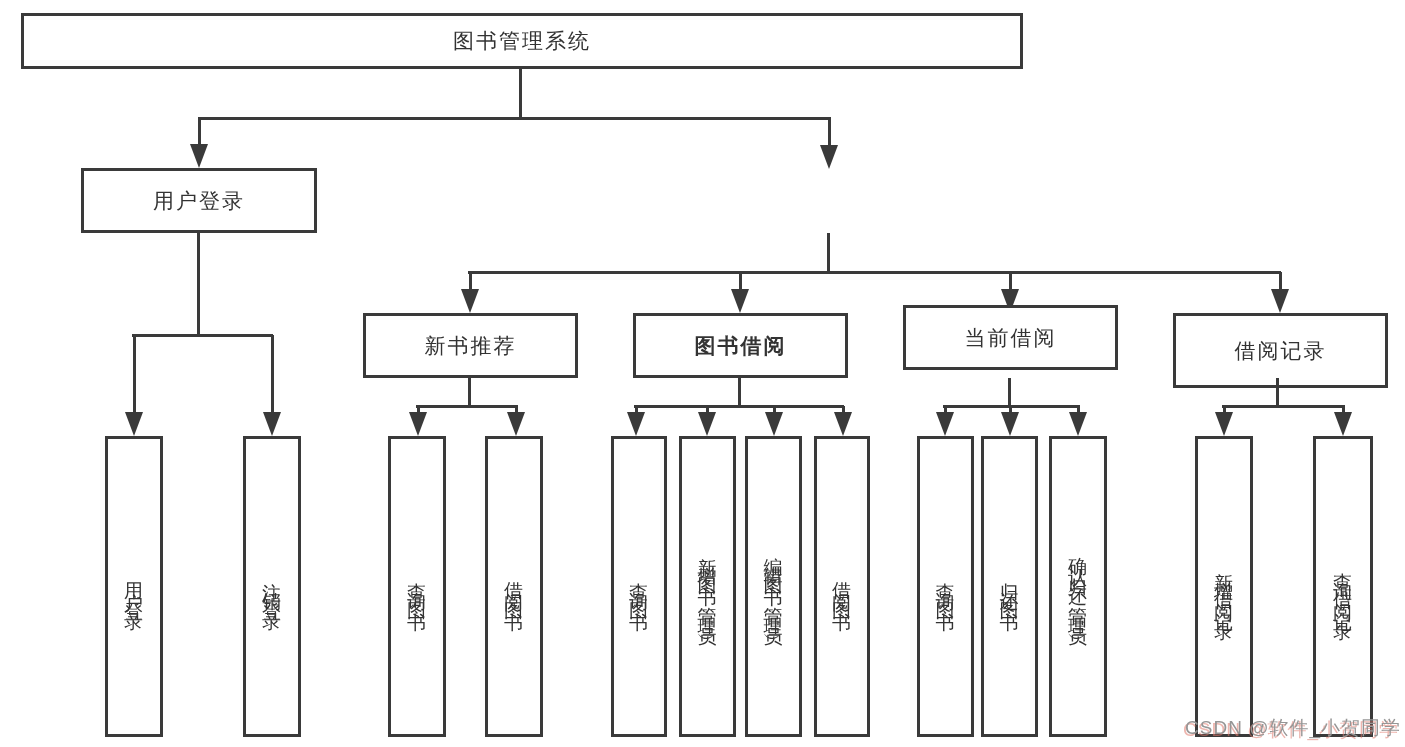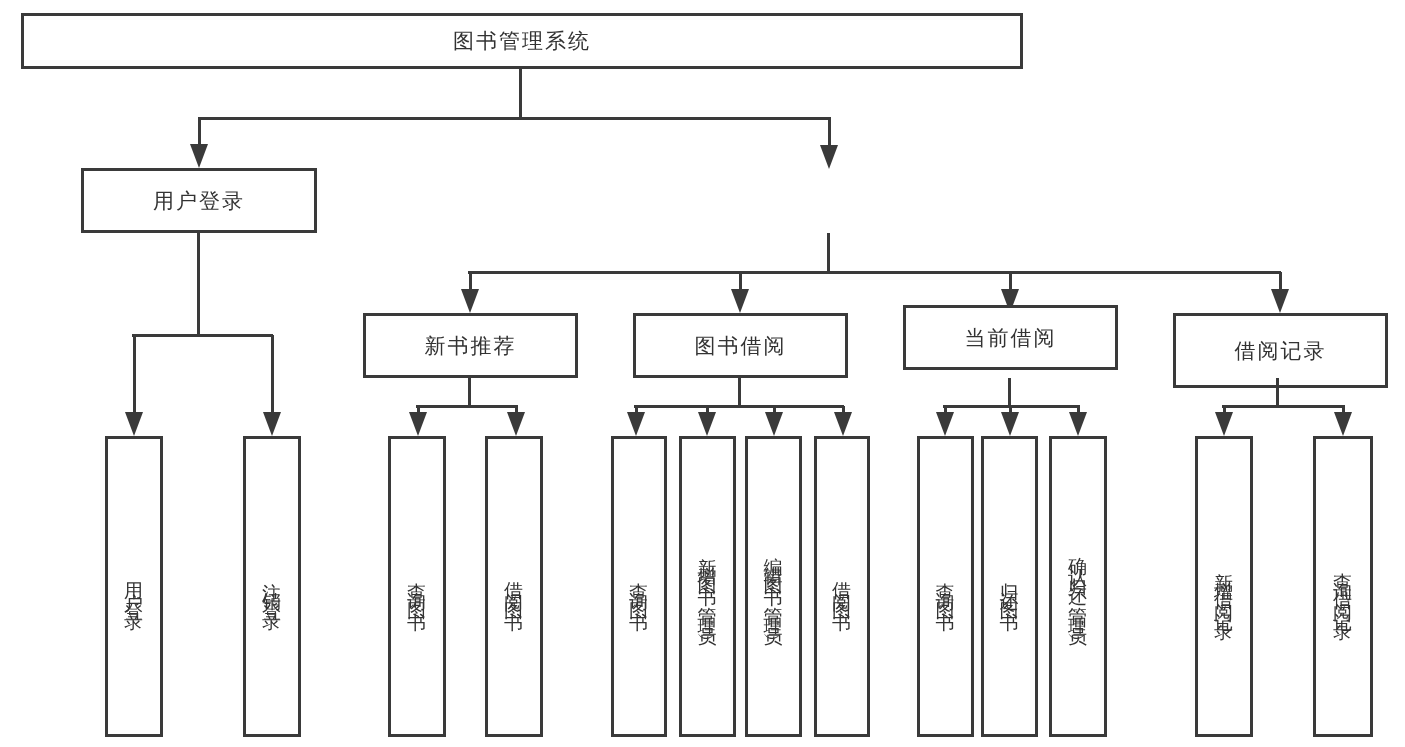--- a/index.html
+++ b/index.html
@@ -100,21 +100,21 @@
   <div class="arrow" style="left:1001px;top:272px;height:41px;">
       <div class="stem"></div>
       <div class="head"></div>
     </div>
   <div class="arrow" style="left:1271px;top:272px;height:41px;">
       <div class="stem"></div>
       <div class="head"></div>
     </div>
 
   <div class="node h-label" style="left:363px;top:313px;width:215px;height:65px;">新书推荐</div>
-  <div class="node h-label" style="left:633px;top:313px;width:215px;height:65px;">图书借阅</div>
+  <div class="node h-label" style="left:633px;top:313px;width:215px;height:65px;font-weight:bold;">图书借阅</div>
   <div class="node h-label" style="left:903px;top:305px;width:215px;height:65px;">当前借阅</div>
   <div class="node h-label" style="left:1173px;top:313px;width:215px;height:75px;">借阅记录</div>
 
   <div class="vline" style="left:468px;top:378px;height:30px;"></div>
   <div class="hline" style="left:416px;top:405px;width:102px;"></div>
   <div class="arrow" style="left:409px;top:406px;height:30px;">
       <div class="stem"></div>
       <div class="head"></div>
     </div>
   <div class="arrow" style="left:507px;top:406px;height:30px;">
@@ -178,14 +178,15 @@
   <div class="node v-node" style="left:745px;top:436px;width:57px;height:301px;">编辑图书（管理员）</div>
   <div class="node v-node" style="left:814px;top:436px;width:56px;height:301px;">借阅图书</div>
 
   <div class="node v-node" style="left:917px;top:436px;width:57px;height:301px;">查询图书</div>
   <div class="node v-node" style="left:981px;top:436px;width:57px;height:301px;">归还图书</div>
   <div class="node v-node" style="left:1049px;top:436px;width:58px;height:301px;">确认归还（管理员）</div>
 
   <div class="node v-node" style="left:1195px;top:436px;width:58px;height:301px;">新增借阅记录</div>
   <div class="node v-node" style="left:1313px;top:436px;width:60px;height:301px;">查询借阅记录</div>
 
+  <div class="watermark">CSDN @软件_小贺同学</div>
 
 </div>
 
 </body></html>

